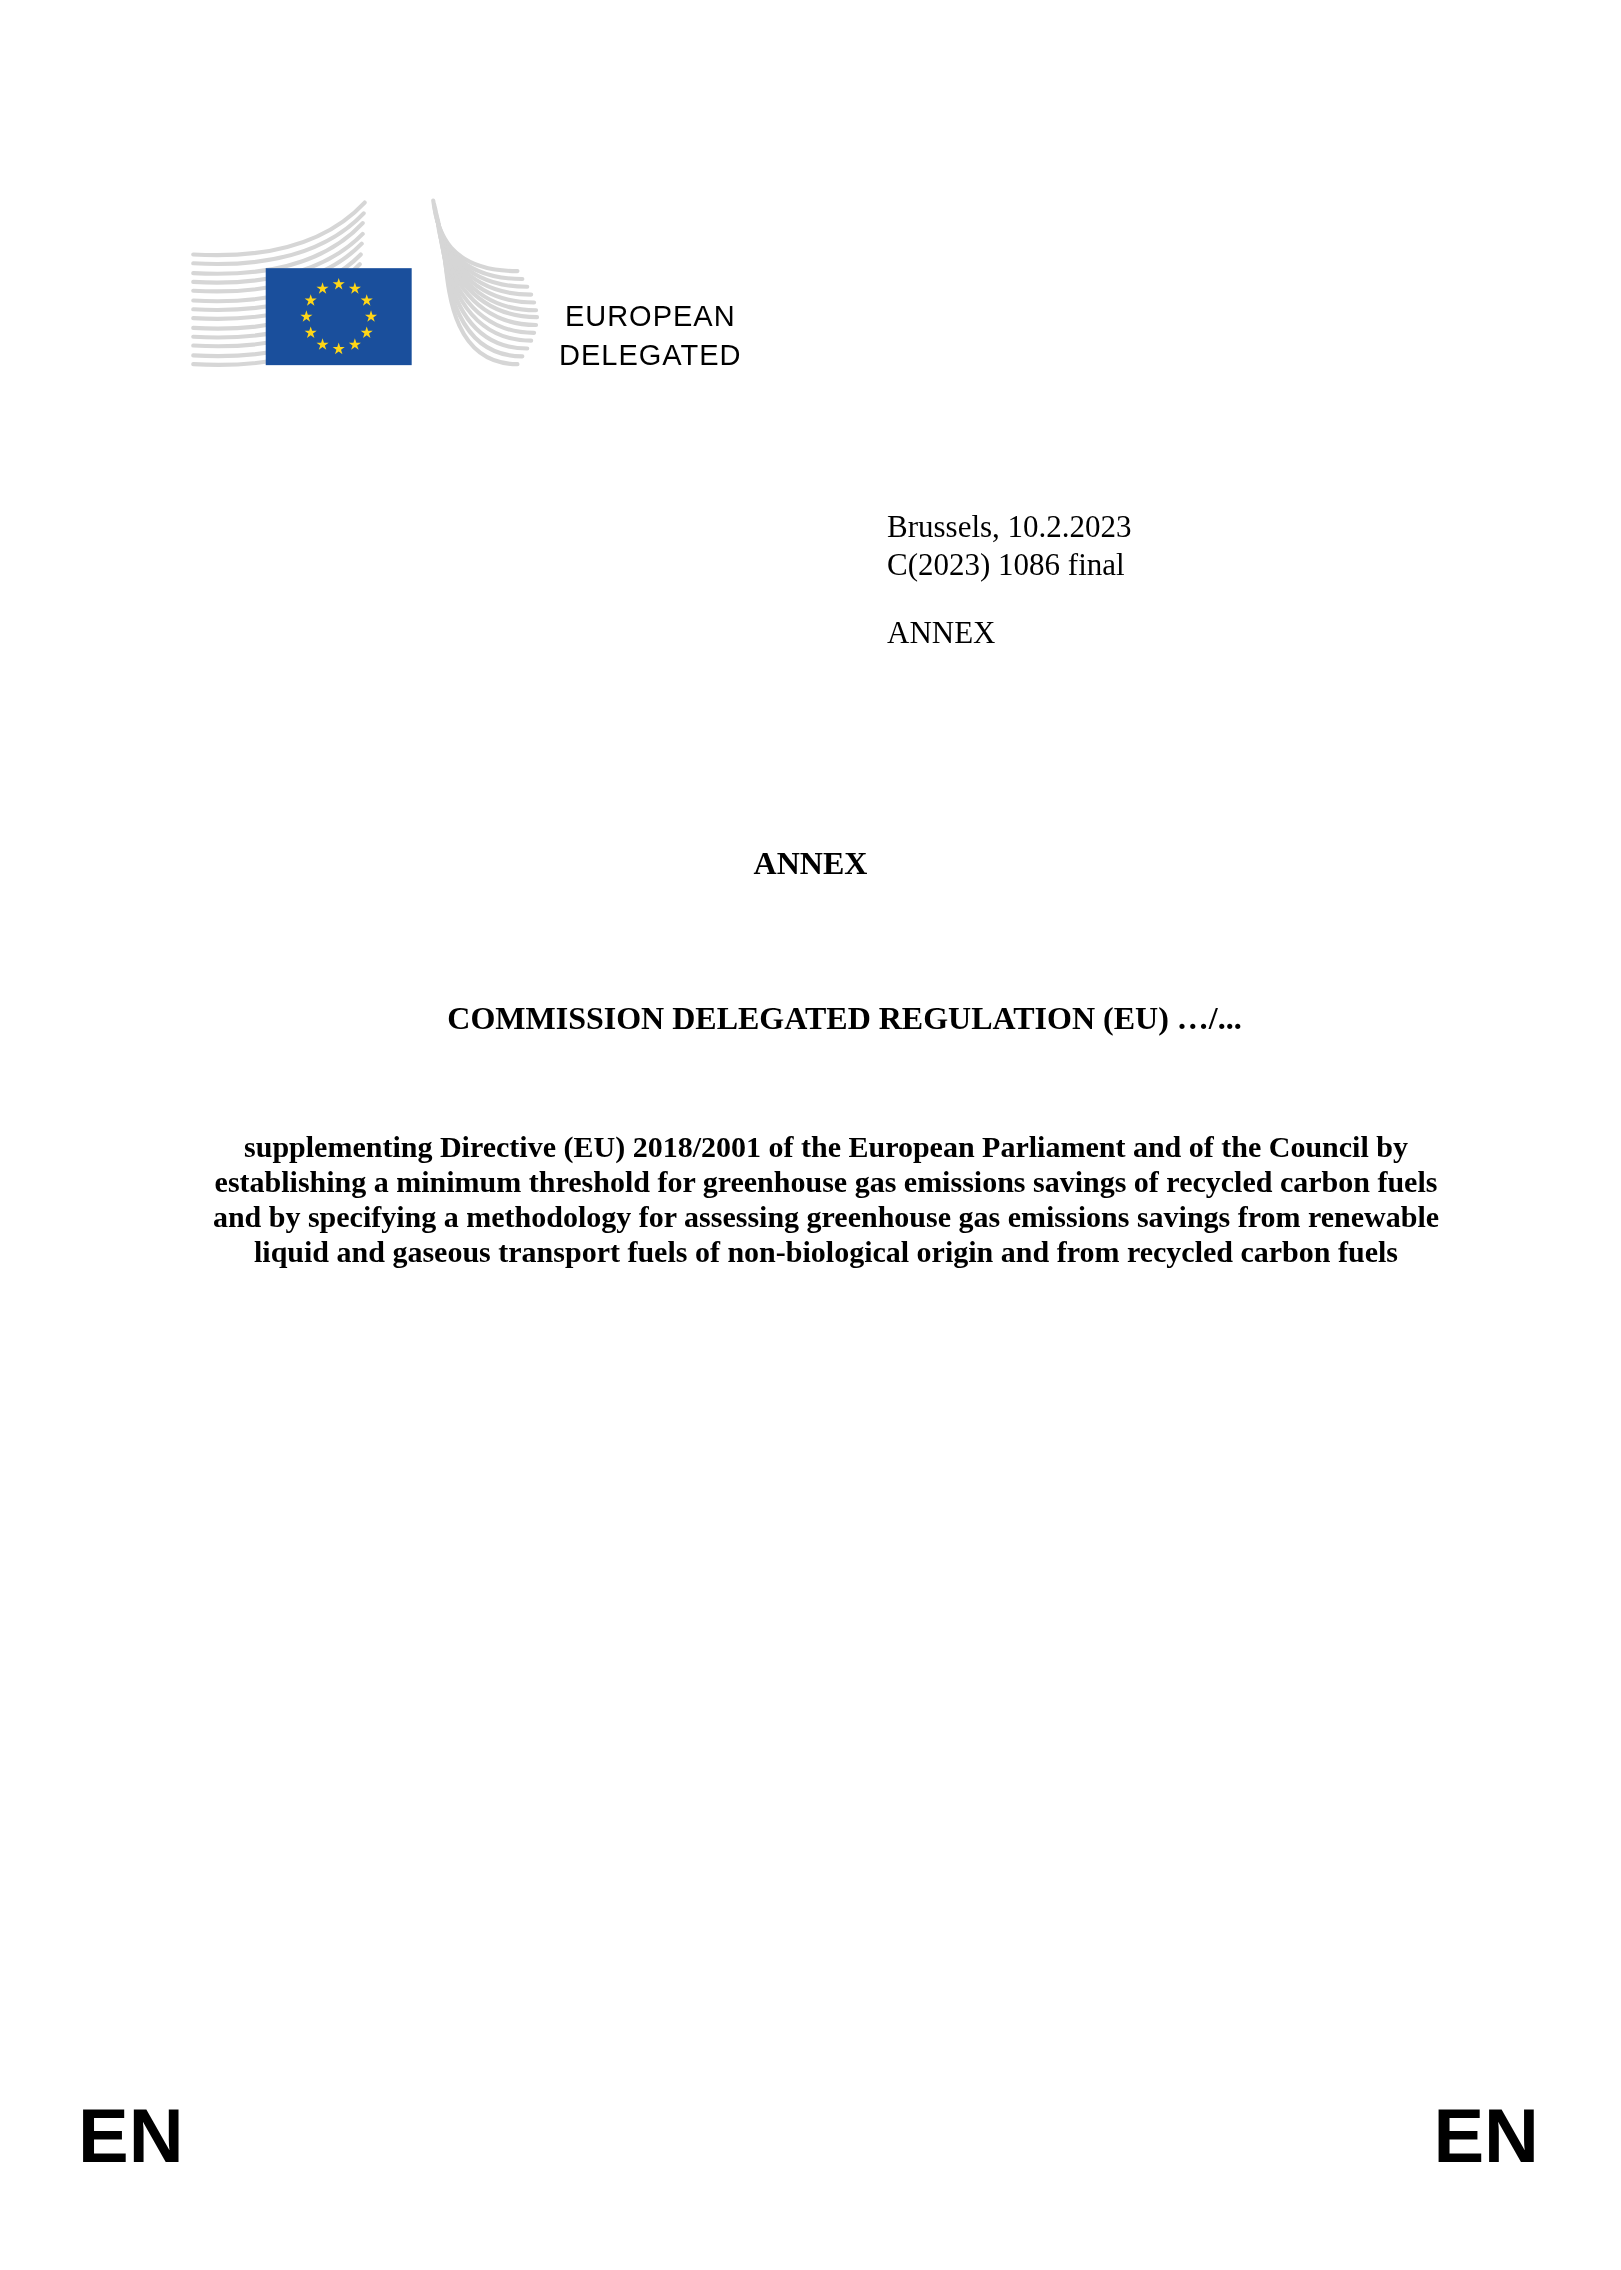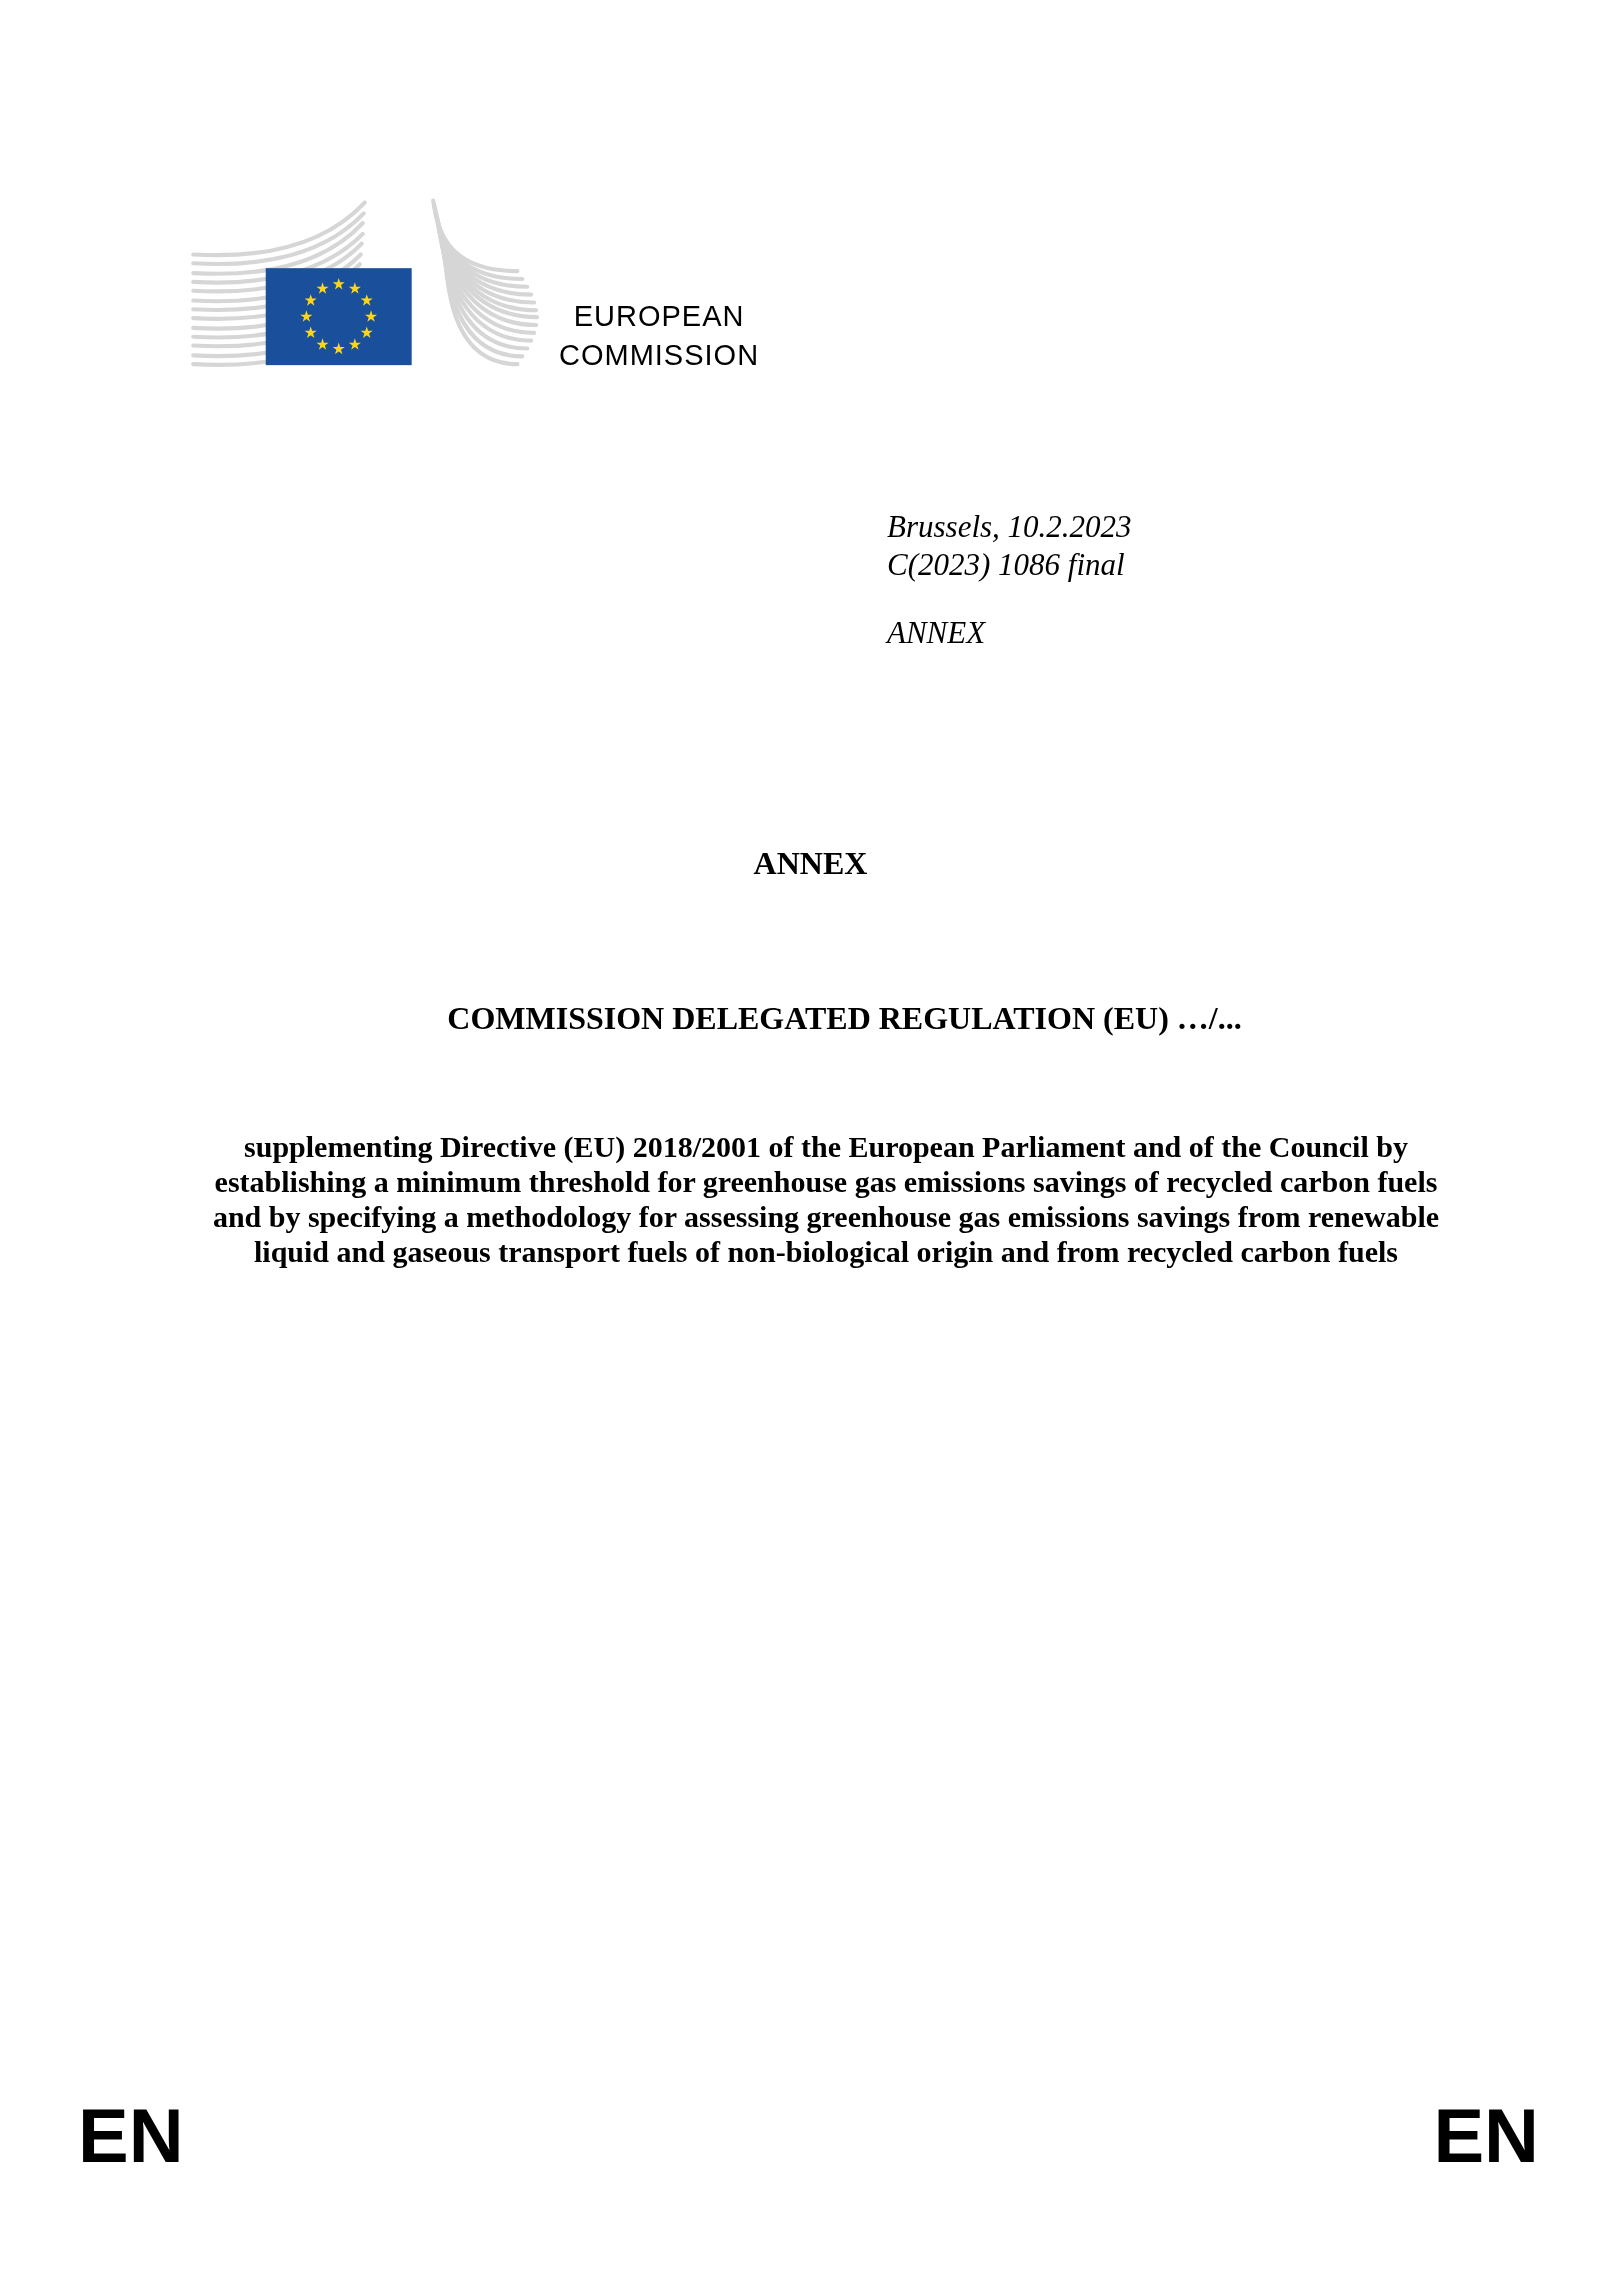--- a/index.html
+++ b/index.html
@@ -17,21 +17,21 @@
   .logo-graphic{position:absolute;left:0;top:0;width:363px;height:191px;}
   .logo-text{
     position:absolute;left:368px;top:116px;
     font-family:"Liberation Sans",sans-serif;
     font-size:29px;line-height:39px;font-weight:400;
     letter-spacing:1px;color:#000;
   }
   
   .ref-block{
     position:absolute;left:887px;top:508px;
-    font-size:31px;line-height:38px;font-style:italic;
+    font-size:31px;line-height:38px;
   }
   .annex-label{margin-top:30px;}
   
   .title-line{
     position:absolute;left:0;width:100%;
     text-align:center;font-weight:bold;font-size:32px;line-height:37px;
   }
   .title-heading{top:845px;}
   .title-connector{top:933px;}
   .title-act{top:1000px;margin-left:34px;}
@@ -104,21 +104,21 @@
         <use href="#eu-star" x="150.5" y="171.5"></use>
         <use href="#eu-star" x="134" y="167.1"></use>
         <use href="#eu-star" x="121.9" y="155"></use>
         <use href="#eu-star" x="117.5" y="138.5"></use>
         <use href="#eu-star" x="121.9" y="122"></use>
         <use href="#eu-star" x="134" y="109.9"></use>
       </g>
     </svg>
     <div class="logo-text">
       <div>EUROPEAN</div>
-      <div>COMMISSION</div>
+      <div>DELEGATED</div>
     </div>
   </div>
 
   <div class="ref-block">
     <div>Brussels, 10.2.2023</div>
     <div>C(2023) 1086 final</div>
     <div class="annex-label">ANNEX</div>
   </div>
 
   <div class="title-line title-heading">ANNEX</div>

